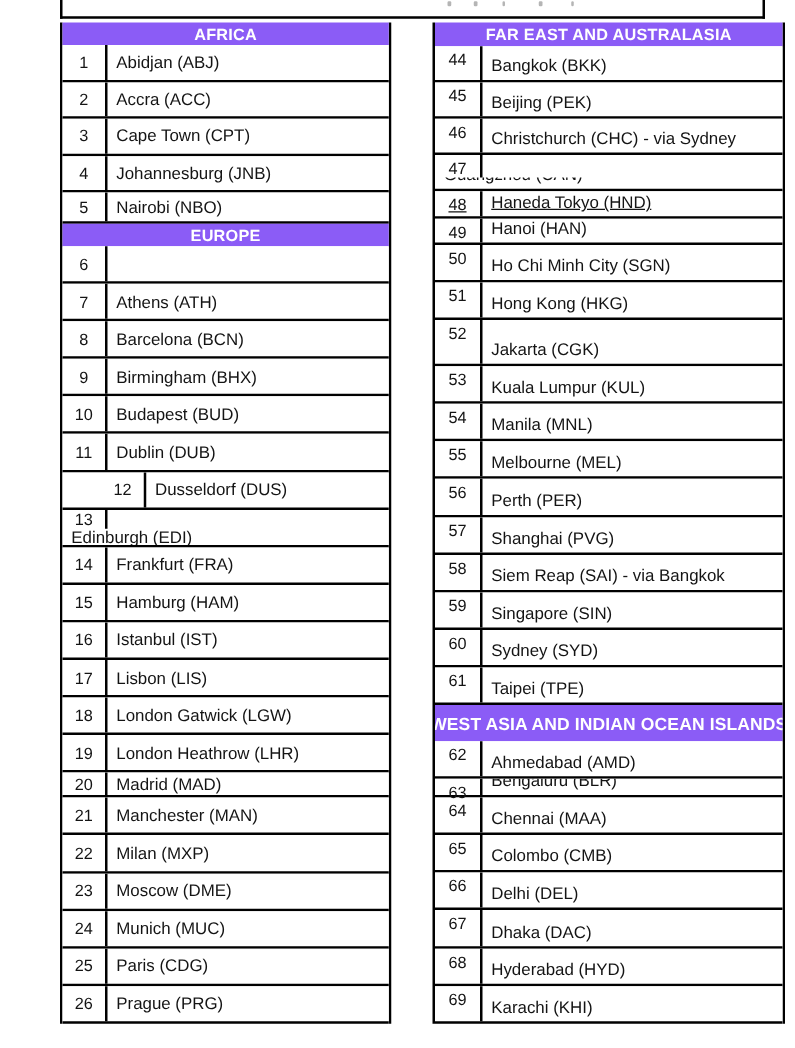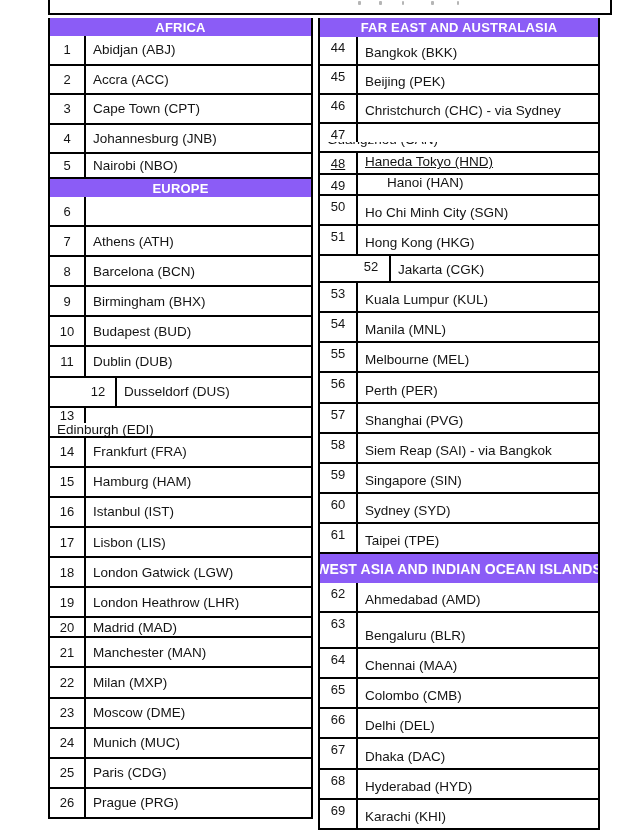--- a/index.html
+++ b/index.html
@@ -15,21 +15,21 @@
     border-left:2.5px solid #000; border-right:2.5px solid #000;
   }
   .smudge { position:absolute; top:1px; width:3px; height:4px; background:#b5b5b5; border-radius:1px; }
 
   .dest-table {
     position:absolute; top:18px; box-sizing:border-box;
     border-left:2.5px solid #000; border-right:2.5px solid #000;
     background:#ffffff;
   }
   #left-table  { left:48px;  width:265px; }
-  #right-table { left:318px; width:282px; }
+  #right-table { left:346px; width:282px; }
 
   .section-header {
     background:#8b5cf6; color:#fff; font-weight:bold; font-size:13px;
     display:flex; align-items:center; justify-content:center;
     box-sizing:border-box; overflow:hidden; white-space:nowrap;
     letter-spacing:0.2px;
   }
   .section-header.large { font-size:14px; letter-spacing:0.1px; }
 
   .row { display:flex; box-sizing:border-box; border-bottom:2.5px solid #000; background:#fff; }
@@ -180,33 +180,33 @@
         <div class="name">Christchurch (CHC) - via Sydney</div>
       </div>
       <div class="row" style="height: 29px; flex-direction: column;">
         <div class="num">47</div>
         <div class="name">Guangzhou (CAN)</div>
       </div>
       <div class="row" style="height: 22px; text-decoration: underline;">
         <div class="num">48</div>
         <div class="name">Haneda Tokyo (HND)</div>
       </div>
-      <div class="row" style="height: 21px; gap: 22px;">
+      <div class="row" style="height: 21px;">
         <div class="num">49</div>
         <div class="name">Hanoi (HAN)</div>
       </div>
       <div class="row" style="height: 30.1px;">
         <div class="num">50</div>
         <div class="name">Ho Chi Minh City (SGN)</div>
       </div>
       <div class="row" style="height: 30.1px;">
         <div class="num">51</div>
         <div class="name">Hong Kong (HKG)</div>
       </div>
-      <div class="row" style="height: 27px; padding-left: 33px;">
+      <div class="row" style="height: 37px;">
         <div class="num">52</div>
         <div class="name">Jakarta (CGK)</div>
       </div>
       <div class="row" style="height: 30.1px;">
         <div class="num">53</div>
         <div class="name">Kuala Lumpur (KUL)</div>
       </div>
       <div class="row" style="height: 30.1px;">
         <div class="num">54</div>
         <div class="name">Manila (MNL)</div>
@@ -237,21 +237,21 @@
       </div>
       <div class="row" style="height: 30.1px;">
         <div class="num">61</div>
         <div class="name">Taipei (TPE)</div>
       </div>
       <div class="section-header large" style="height: 29px;">WEST ASIA AND INDIAN OCEAN ISLANDS</div>
       <div class="row" style="height: 30.1px;">
         <div class="num">62</div>
         <div class="name">Ahmedabad (AMD)</div>
       </div>
-      <div class="row" style="height: 36px;">
+      <div class="row" style="height: 15px;">
         <div class="num">63</div>
         <div class="name">Bengaluru (BLR)</div>
       </div>
       <div class="row" style="height: 30.1px;">
         <div class="num">64</div>
         <div class="name">Chennai (MAA)</div>
       </div>
       <div class="row" style="height: 30.1px;">
         <div class="num">65</div>
         <div class="name">Colombo (CMB)</div>

